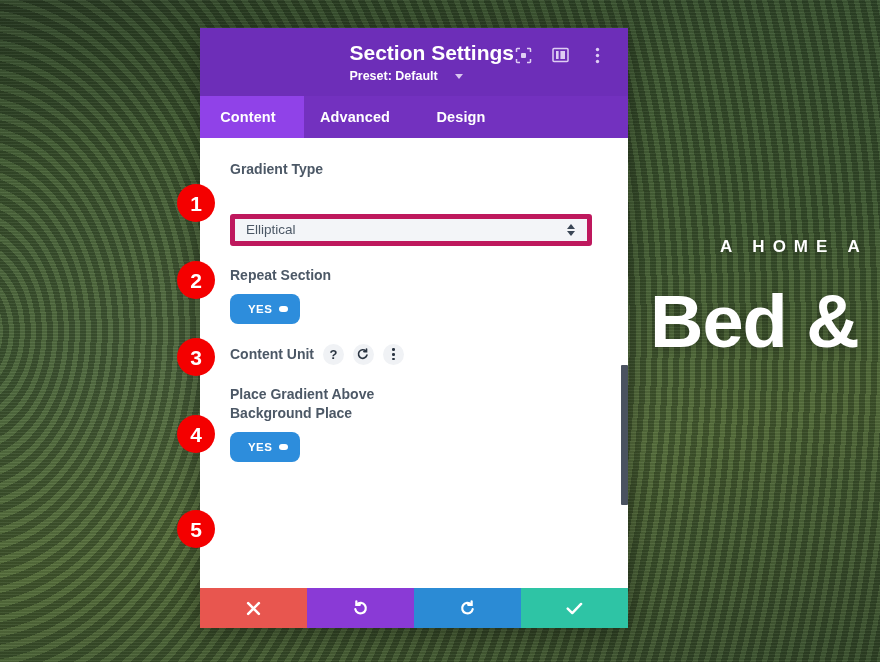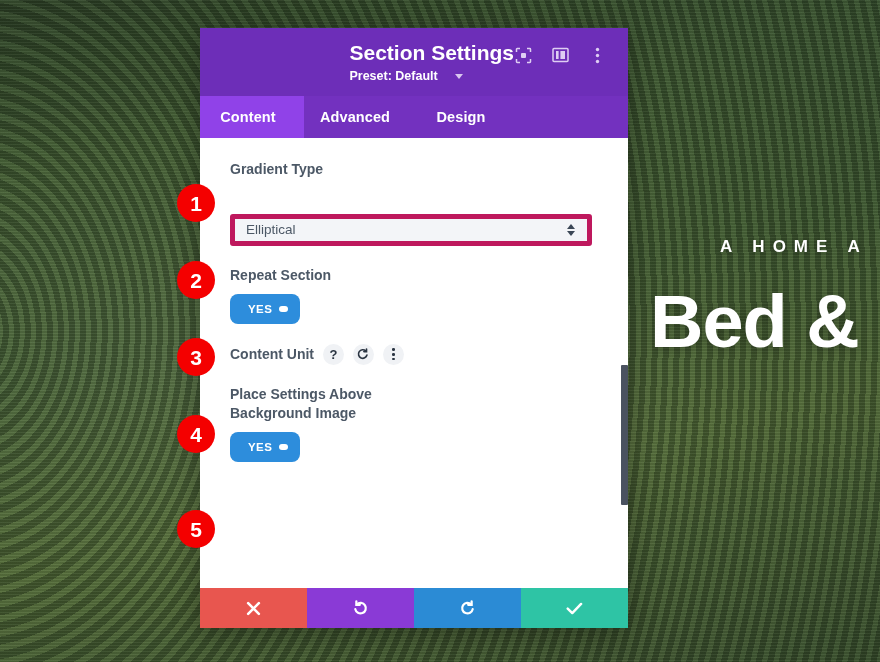--- a/index.html
+++ b/index.html
@@ -429,21 +429,21 @@
           <span class="dots-v">
               <i></i>
               <i></i>
               <i></i>
             </span>
         </span>
       </div>
     </div>
 
     <div class="field">
-      <div class="field-label wrap">Place Settings Above Background Image</div>
+      <div class="field-label wrap">Place Gradient Above Background Place</div>
       <div class="toggle">
         <span class="toggle-text">YES</span>
         <span class="knob"></span>
       </div>
     </div>
 
   </div>
 
   <div class="panel-footer">
     <div class="foot-btn btn-cancel">

